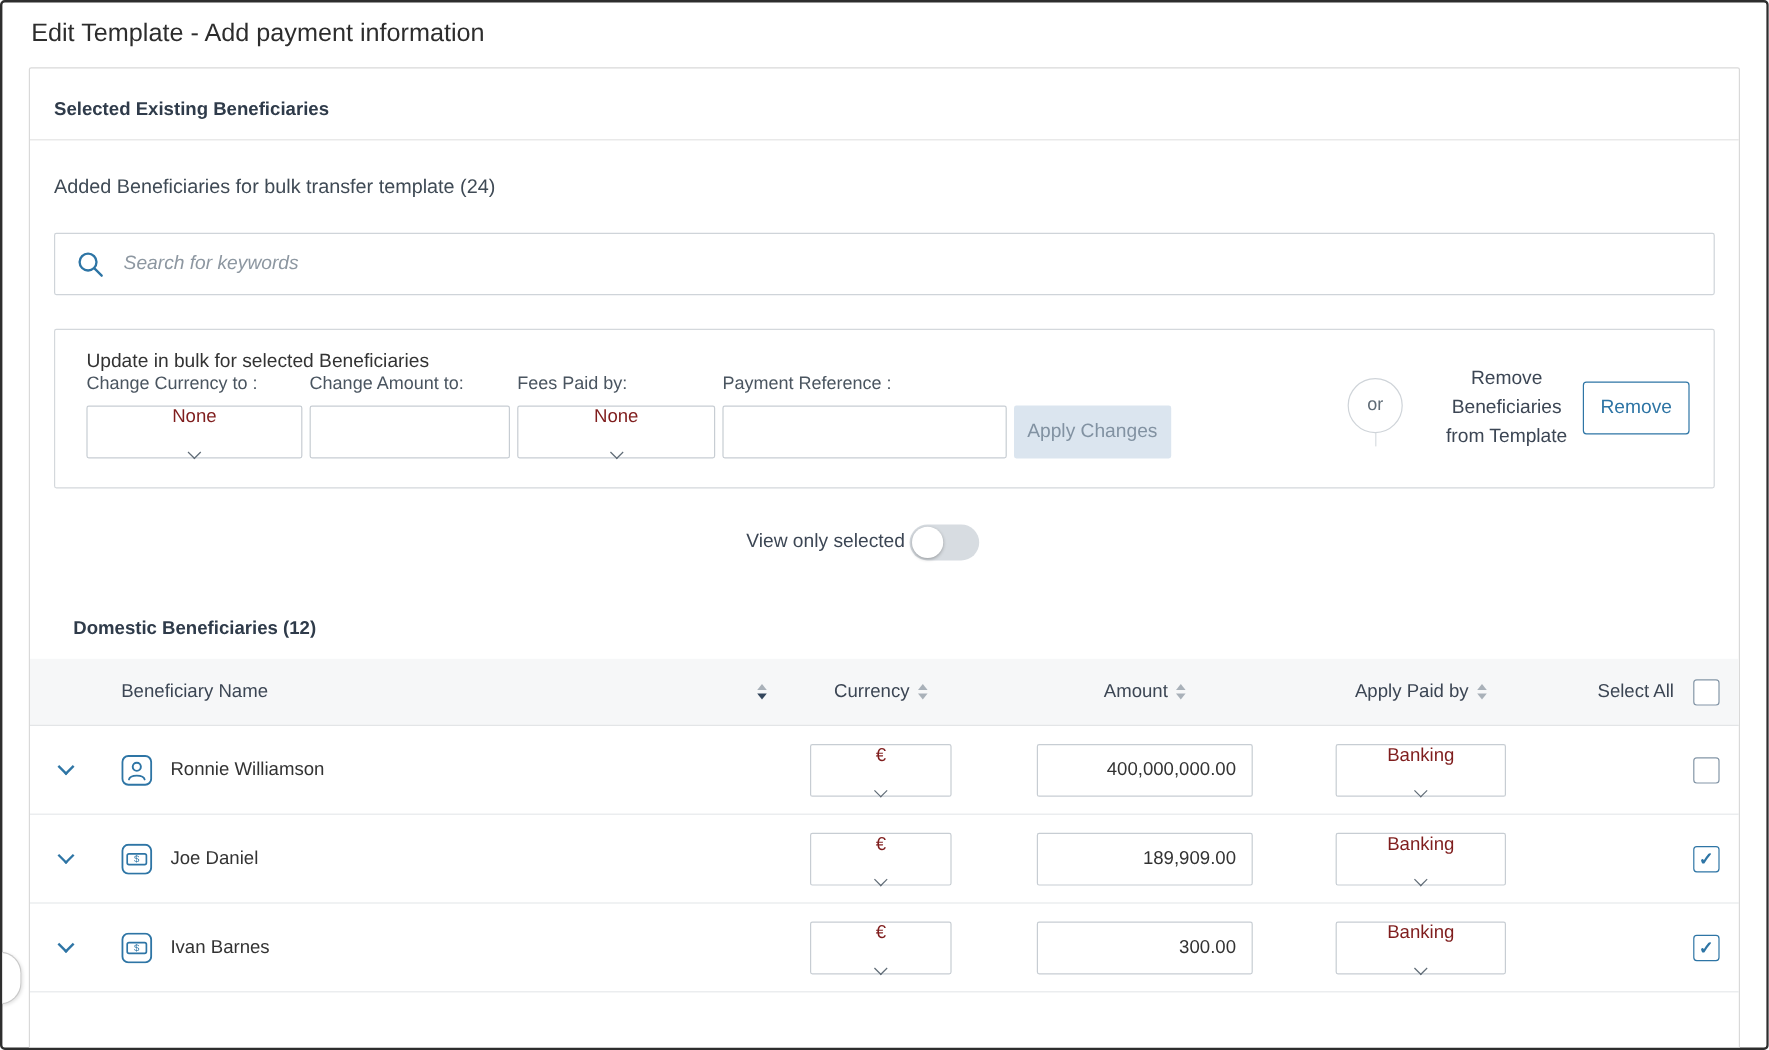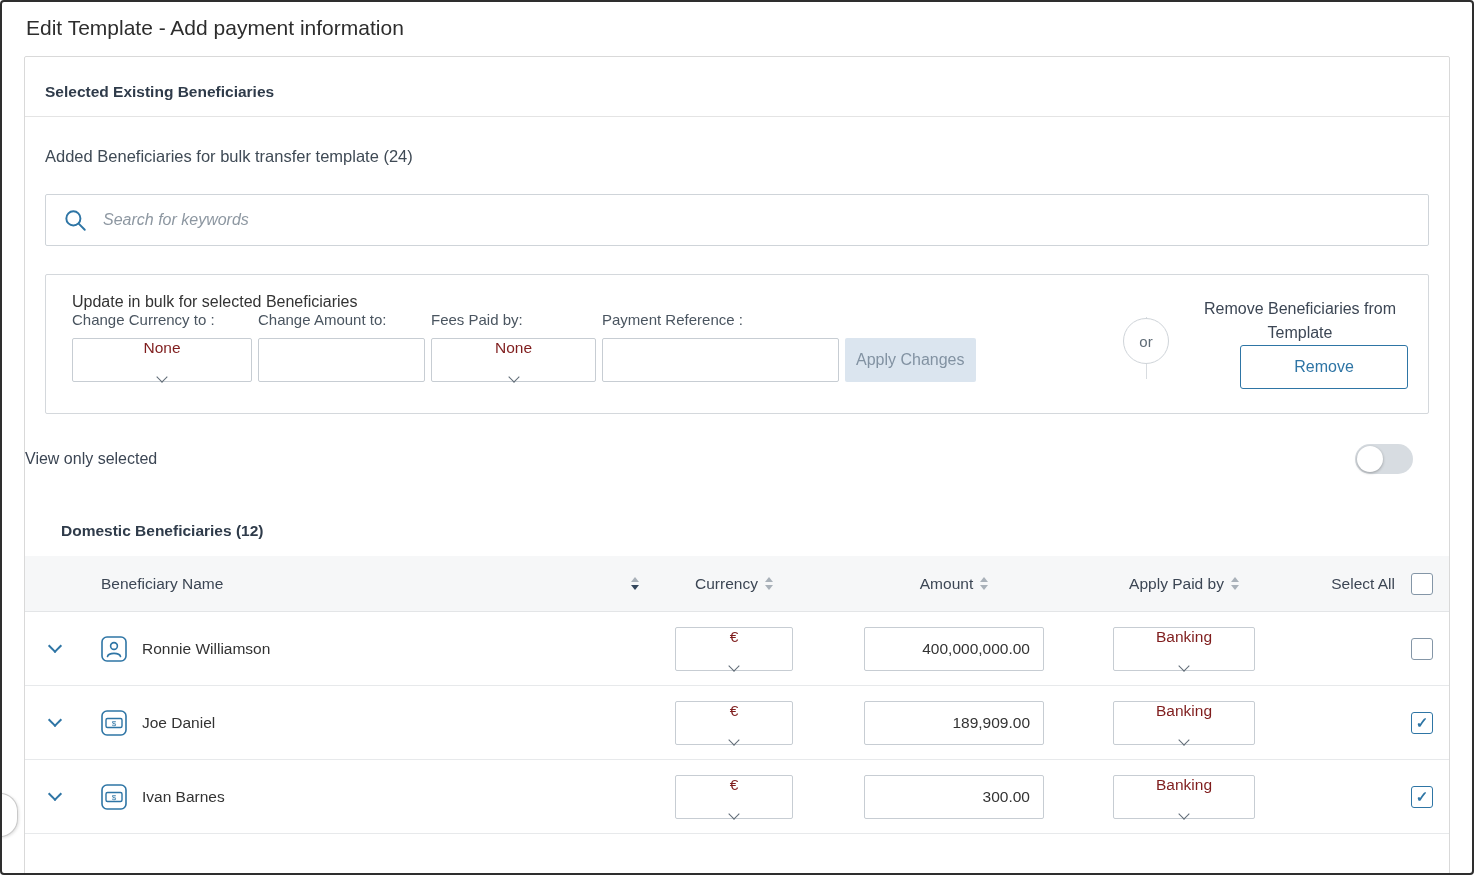--- a/index.html
+++ b/index.html
@@ -53,28 +53,28 @@
     height:44px; padding:0 11px; border:none; border-radius:2px;
     background:#dbe5ef; color:#8292a2; font-size:16px; font-family:inherit; cursor:pointer;
   }
   .or-divider { width:92px; position:relative; display:flex; align-items:center; justify-content:center; }
   .or-divider::before { content:""; position:absolute; left:50%; top:24px; bottom:10px; width:1px; background:#d8dce0; }
   .or-circle {
     position:relative; z-index:1; width:46px; height:46px; border-radius:50%;
     border:1px solid #cfd4d9; background:#fff; display:flex; align-items:center; justify-content:center;
     font-size:15px; color:#5f6b76;
   }
-  .remove-group { width:216px; display:flex; flex-direction:column; align-items:flex-end; gap:0; padding-top:4px; }
+  .remove-group { width:216px; display:flex; flex-direction:row; align-items:center; gap:0; padding-top:4px; }
   .remove-heading { font-size:16px; color:#3c4654; text-align:center; line-height:1.5; }
   .remove-btn {
     width:168px; height:44px; background:#fff; border:1px solid #2e75a5; border-radius:3px;
     color:#2e75a5; font-size:16px; font-family:inherit; cursor:pointer;
   }
 
-  .view-row { display:flex; justify-content:space-between; align-items:center; gap:4px; margin:30px 36px 0 0; }
+  .view-row { display:flex; justify-content:center; align-items:center; gap:4px; margin:30px 36px 0 0; }
   .view-label { font-size:16px; color:#3c4654; }
   .toggle { width:58px; height:30px; border-radius:15px; background:#d7dce1; position:relative; cursor:pointer; }
   .toggle-knob { position:absolute; left:2px; top:2px; width:26px; height:26px; border-radius:50%; background:#fff; box-shadow:0 1px 3px rgba(0,0,0,.3); }
 
   .domestic-title { margin:48px 0 0 36px; font-size:15.5px; font-weight:700; color:#2f3b4a; }
 
   .table { margin-top:16px; }
   .thead, .trow {
     display:grid;
     grid-template-columns:60px minmax(0,1fr) 190px 250px 210px 160px;

